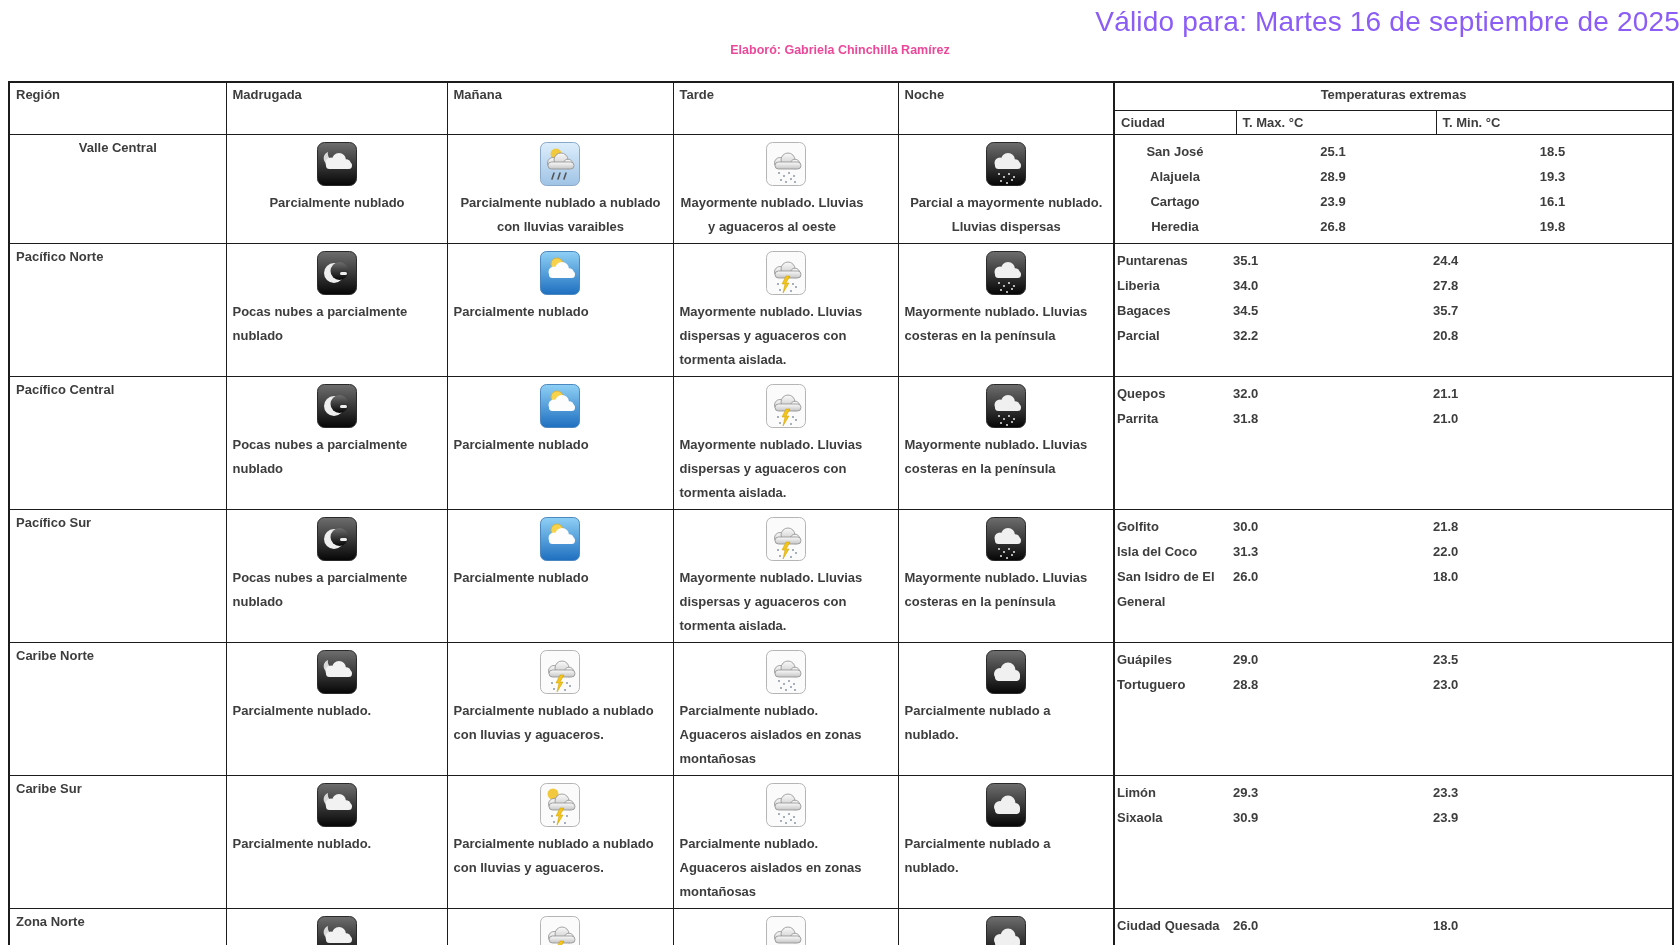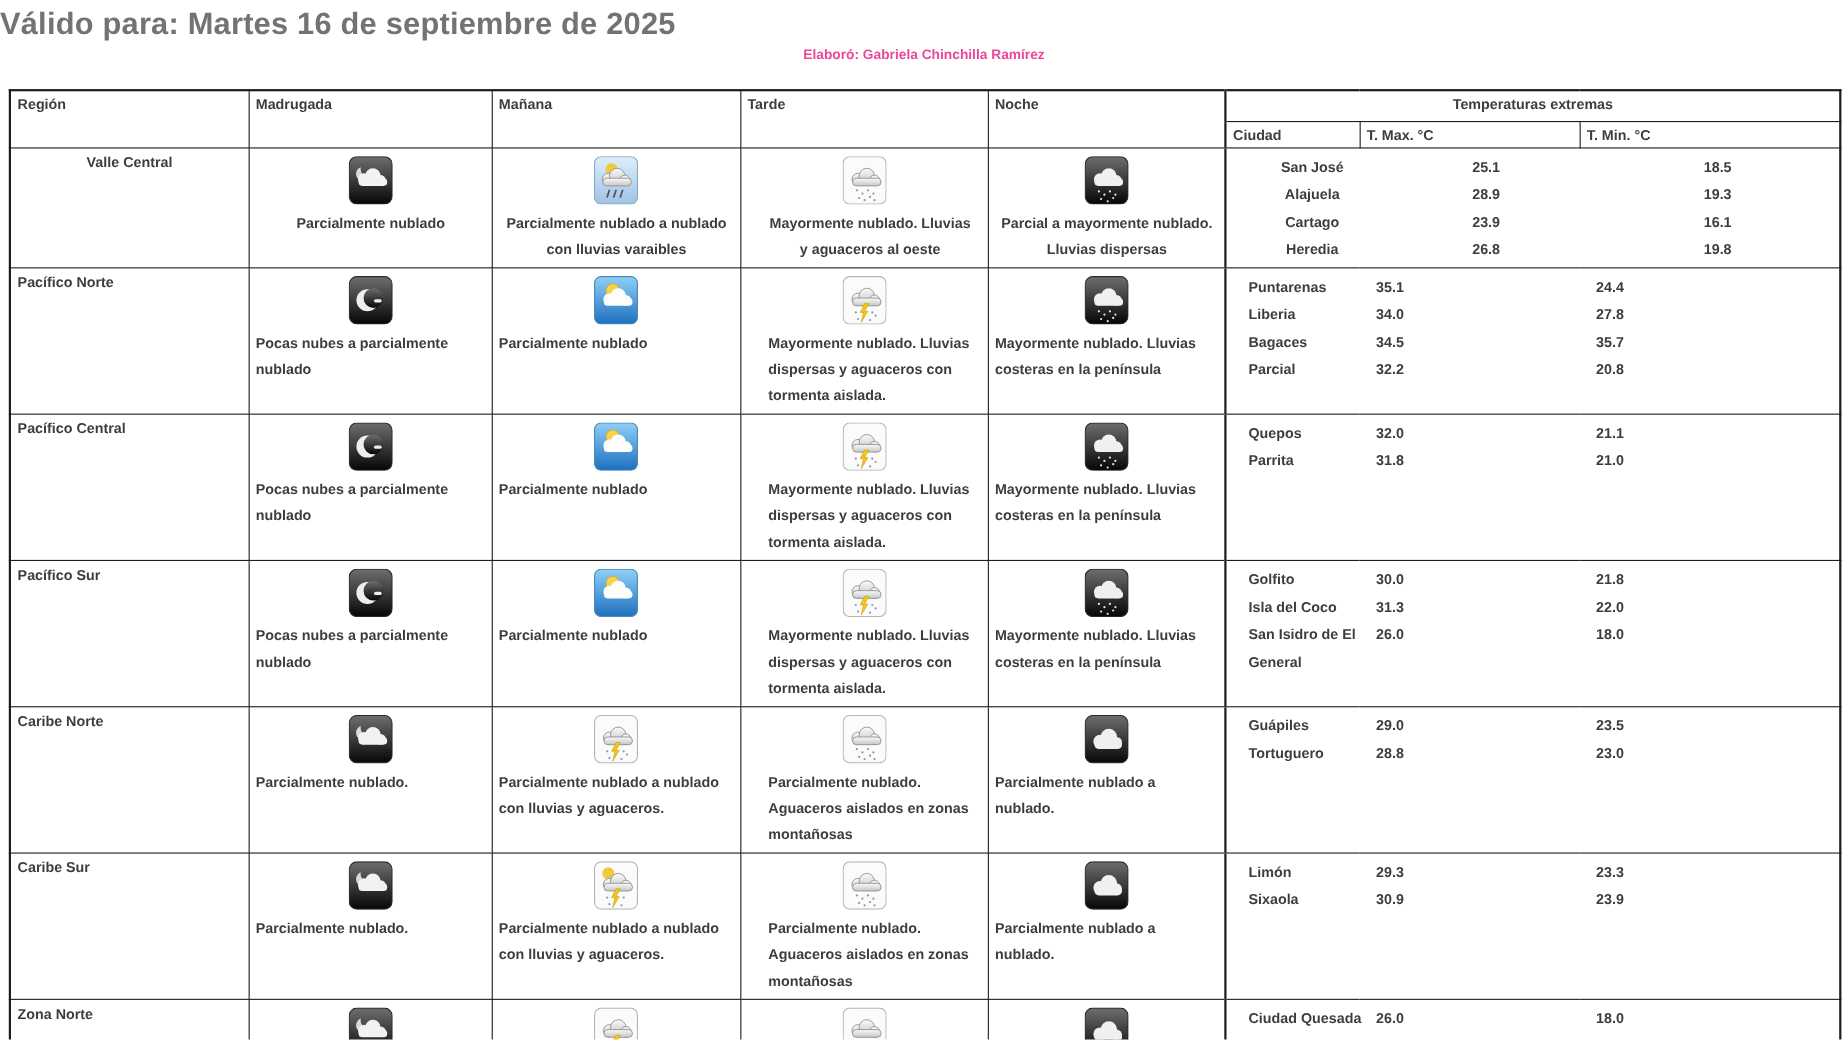--- a/index.html
+++ b/index.html
@@ -1,38 +1,38 @@
 <!DOCTYPE html>
 <html><head>
 <meta charset="utf-8">
 <style>
   * { margin:0; padding:0; box-sizing:border-box; }
   html,body { width:1680px; height:945px; overflow:hidden; background:#ffffff; }
   body { font-family:"Liberation Sans", sans-serif; color:#3d3d3d; }
 
-  .doc-title { text-align:left; font-size:28px; font-weight:700; color:#737373; margin-top:6px; letter-spacing:0.2px; }
+  .doc-title { text-align:right; font-size:28px; font-weight:400; color:#8b5cf6; margin-top:6px; letter-spacing:0.2px; }
   .doc-subtitle { text-align:center; font-size:12.5px; font-weight:700; color:#ec4899; margin-top:5px; }
 
   table.forecast { border-collapse:collapse; table-layout:fixed; width:1664px; margin:24px 8px 0 8px; border:2px solid #1c1c1c; }
   th, td { border:1.5px solid #1c1c1c; vertical-align:top; font-size:13px; font-weight:700; color:#3d3d3d; }
   thead th { text-align:left; padding:4px 6px; }
   th.group-head { text-align:center; }
   .temps-border { border-left:2px solid #1c1c1c; }
   tr.subhead th { height:24px; }
   tr.mainhead th { height:28px; }
 
   td.region-cell { padding:5px 6px; }
   td.period-cell { padding:0; }
   .icon-wrap { height:54px; display:flex; justify-content:center; align-items:flex-start; padding-top:7px; }
   .wx-icon svg { width:40px; height:44px; display:block; }
   .period-text { padding:2px 5px 4px 6px; line-height:24px; }
-  td.period-cell.col-tarde .period-text { max-width:196px;margin-left:19px; }
+  td.period-cell.col-tarde .period-text { max-width:196px; }
 
   td.cities-cell { padding:0; }
-  .city-grid { display:grid; grid-template-columns:116px 200px 1fr; padding:4px 0 0 20px; line-height:25px; }
+  .city-grid { display:grid; grid-template-columns:116px 200px 1fr; padding:4px 0 0 2px; line-height:25px; }
   .city-grid span { display:block; }
 </style>
 </head>
 <body>
 
 <div class="doc-title">Válido para: Martes 16 de septiembre de 2025</div>
 <div class="doc-subtitle">Elaboró: Gabriela Chinchilla Ramírez</div>
 
 <table class="forecast">
   <colgroup>

